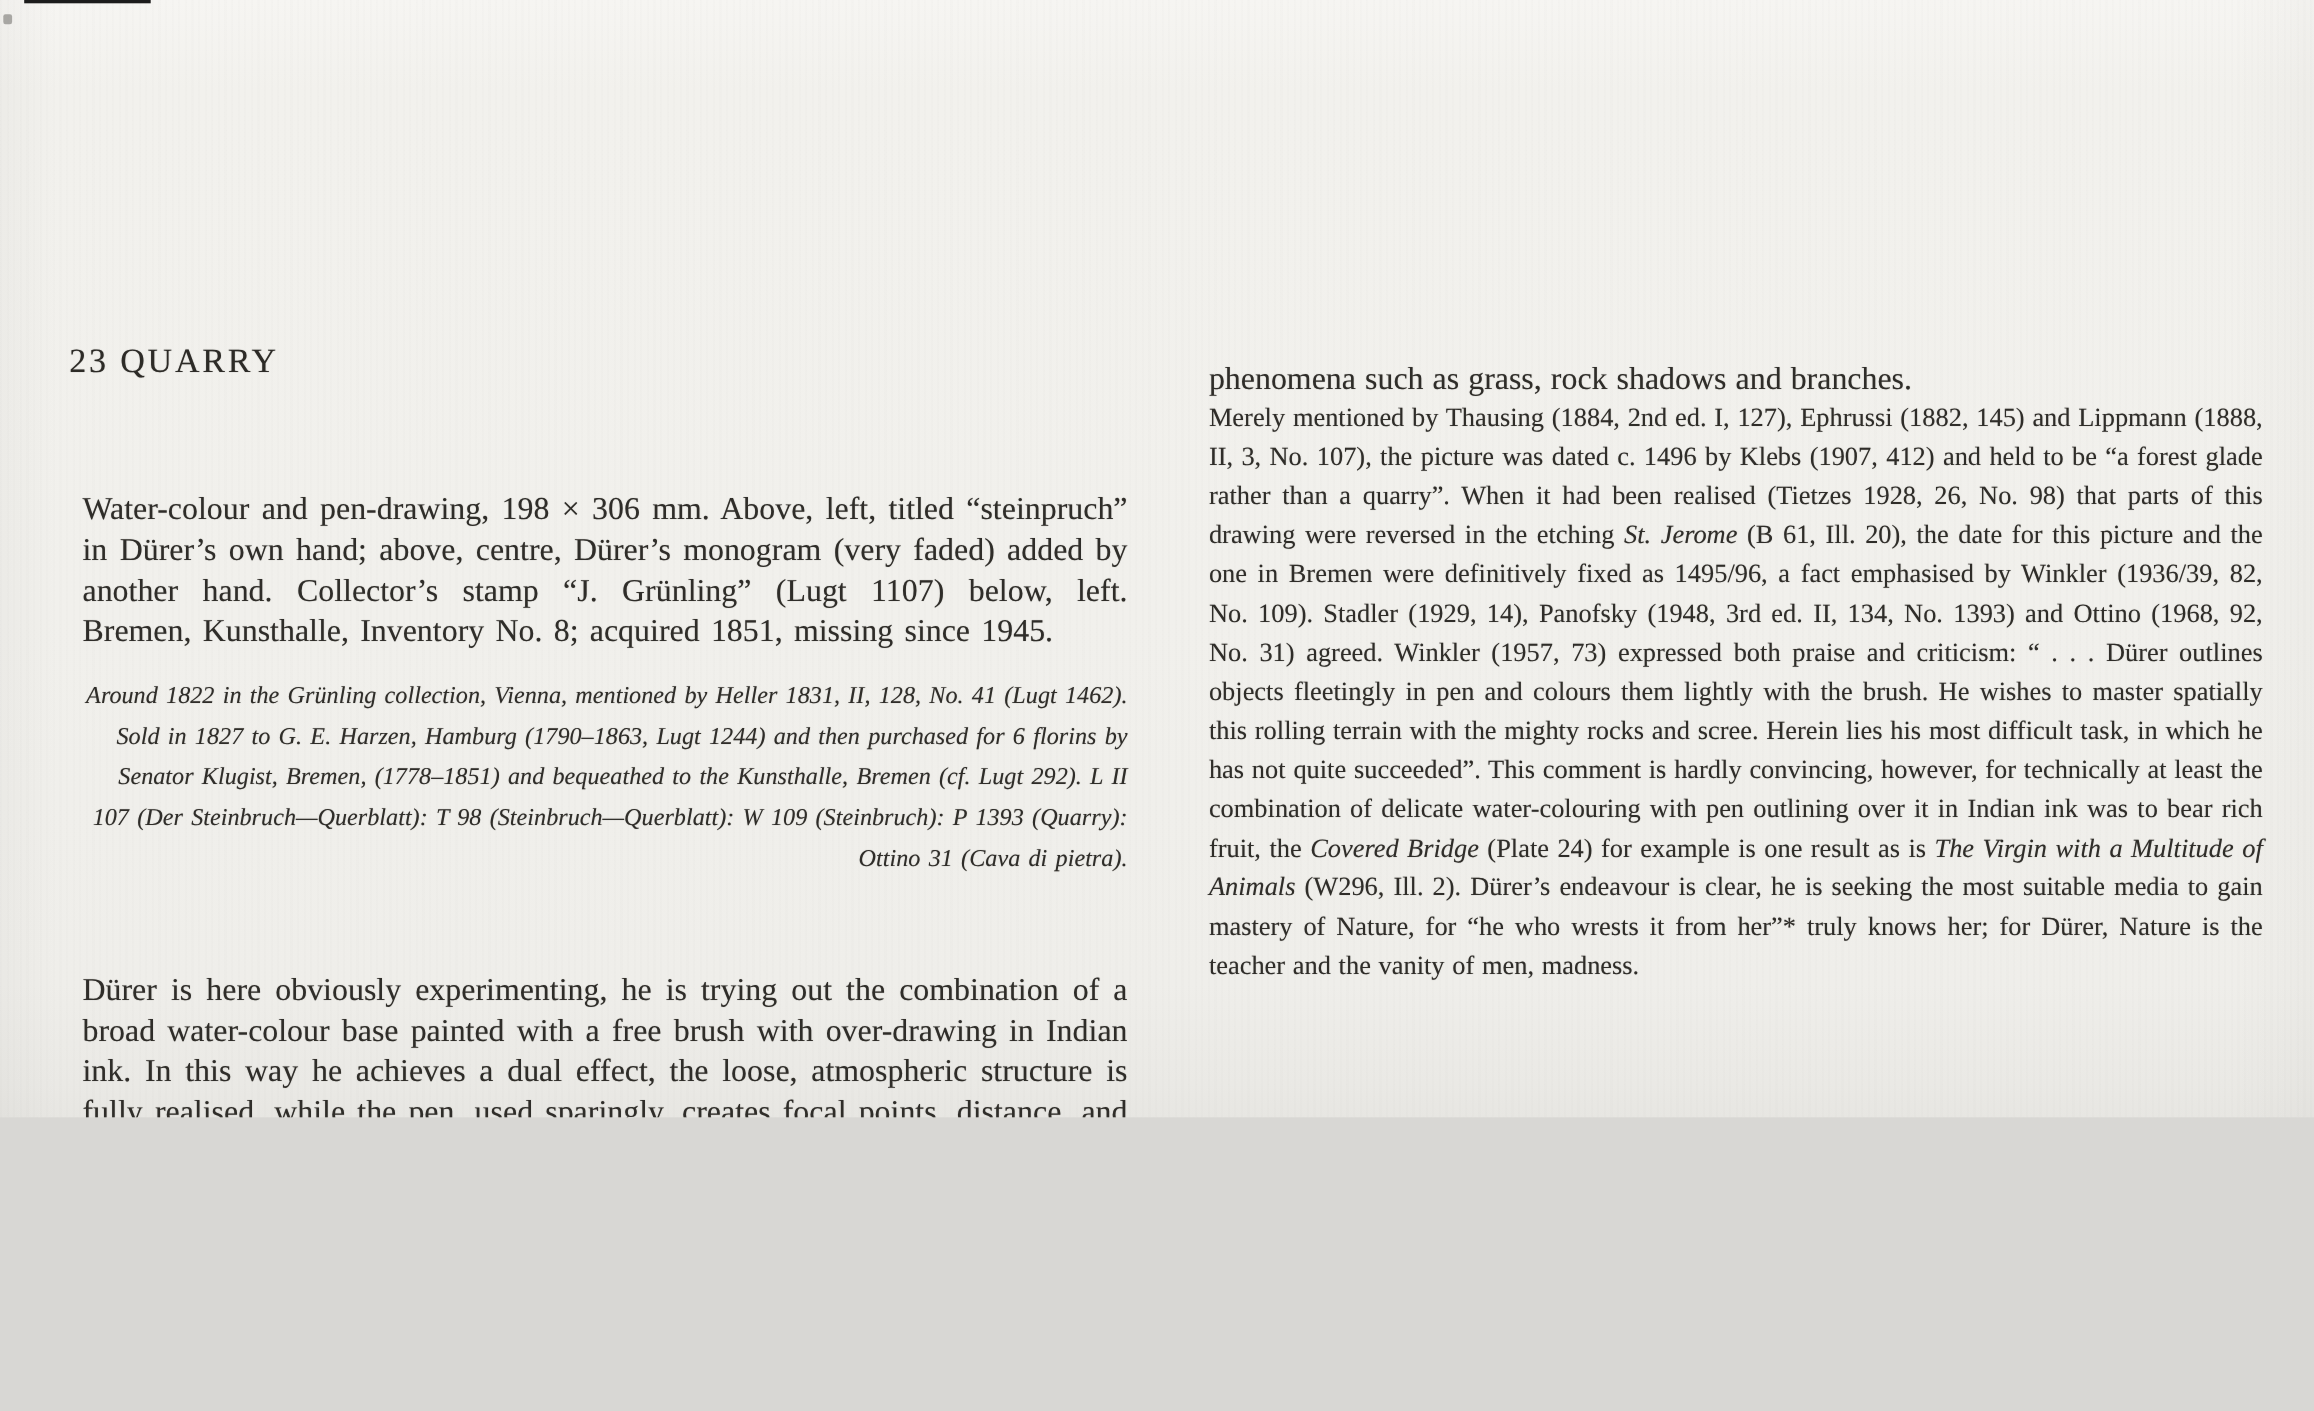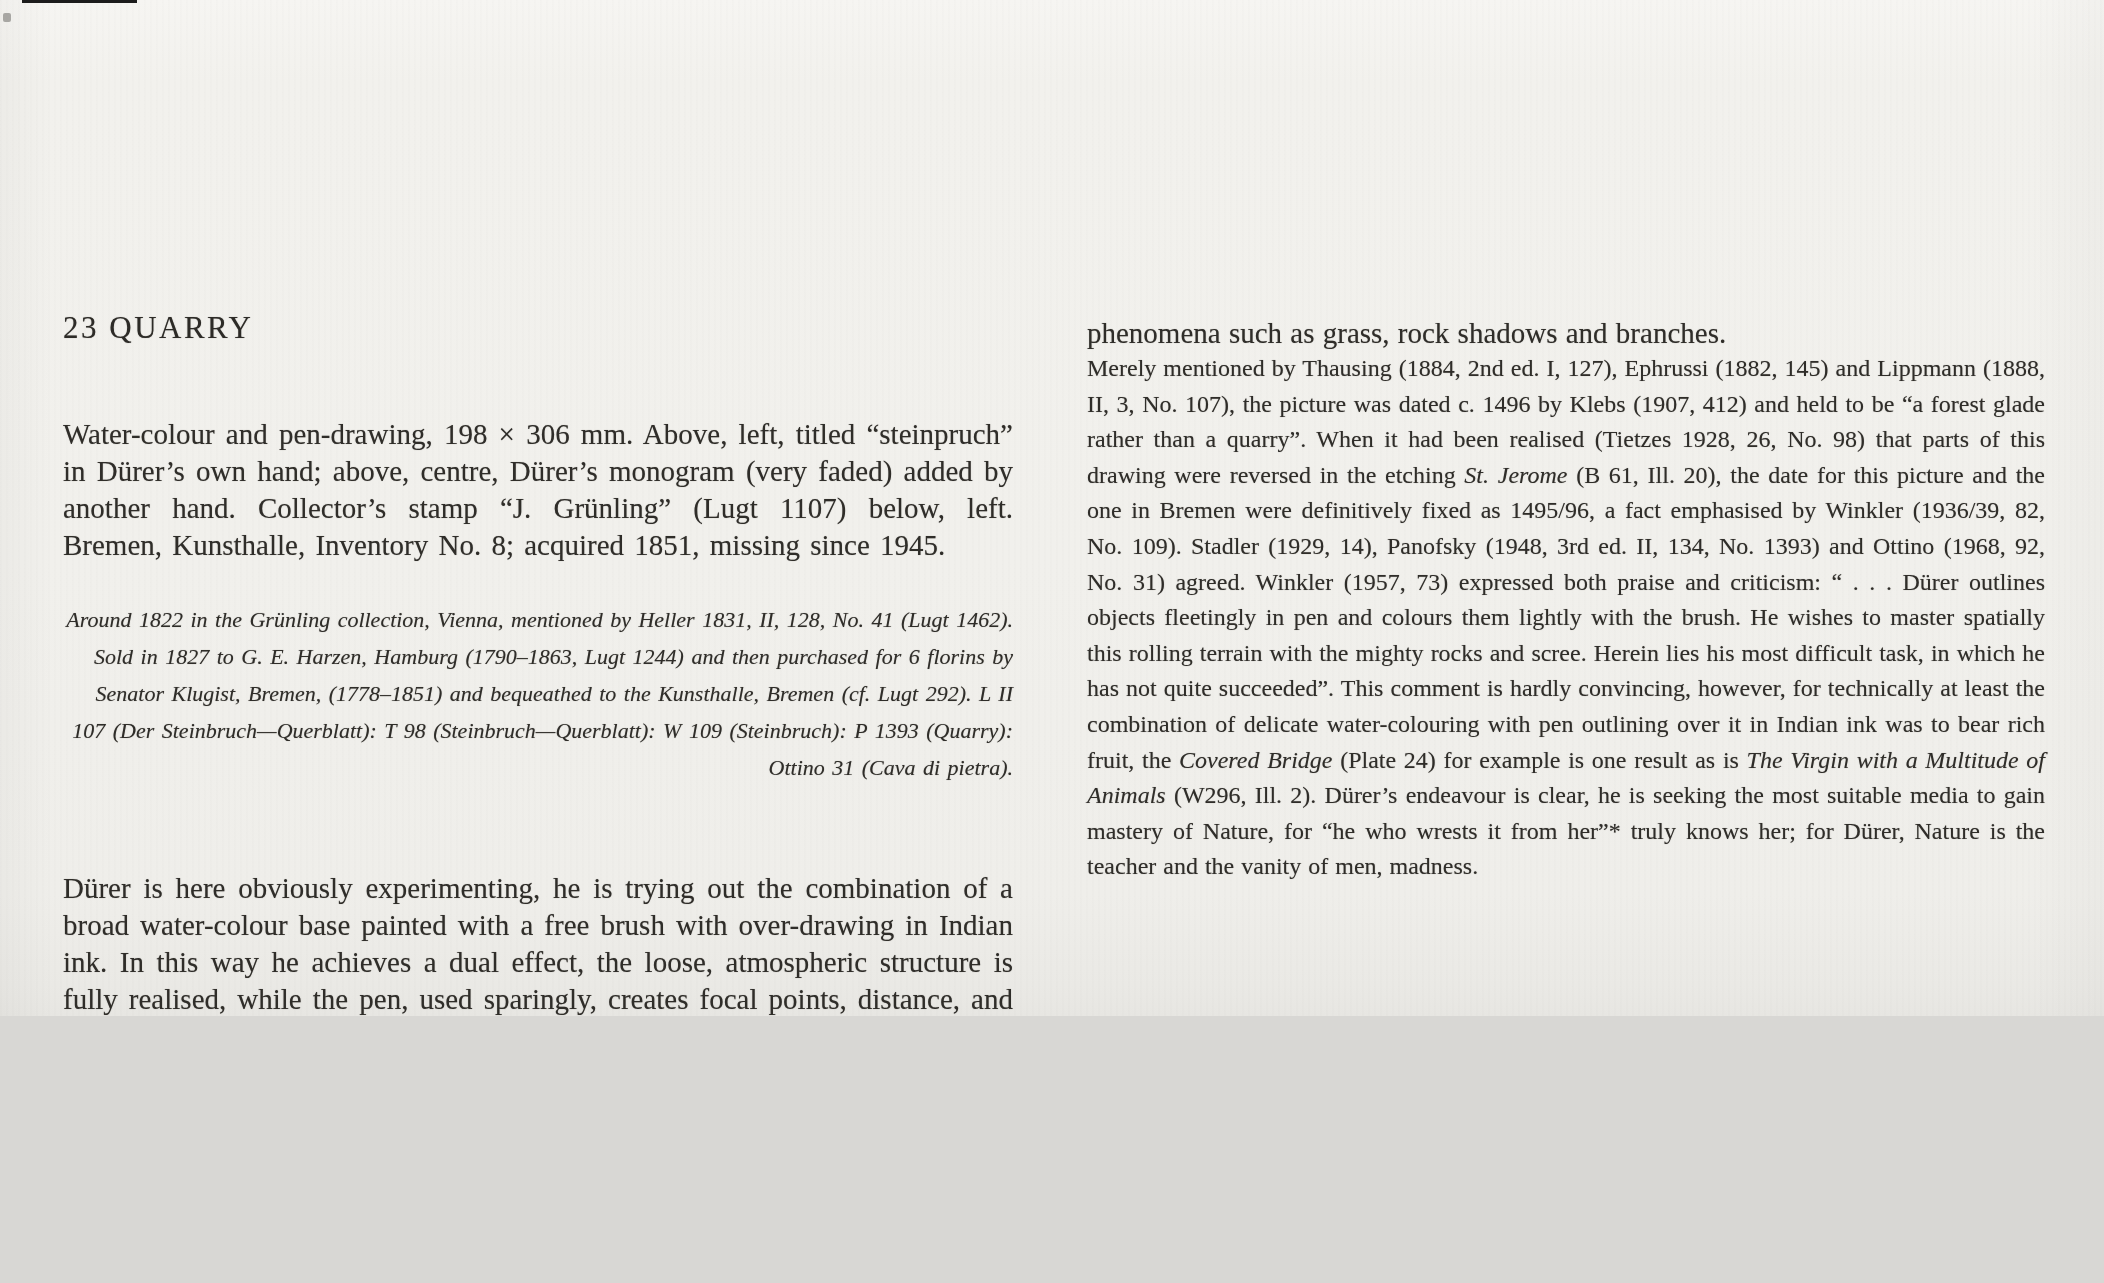--- a/index.html
+++ b/index.html
@@ -70,33 +70,33 @@
     font-weight: normal;
     letter-spacing: 2.5px;
     color: #2d2b27;
     text-shadow: 0 0 1px rgba(52,50,46,0.45);
   }
 
   p.para {
     position: absolute;
     left: 0;
     width: 100%;
-    margin: 0;
+    margin: 12px;
     text-align: justify;
     font-size: 29px;
     line-height: 37px;
     color: #2f2d29;
     text-shadow: 0 0 1px rgba(52,50,46,0.4);
     word-spacing: 1px;
   }
   .seg.italic, p.italic { font-style: italic; text-align: right; }
   .seg.roman { font-style: normal; }
 
   
-  p[data-name="media-provenance-paragraph"]      { top: 106px; word-spacing: 3px; }
+  p[data-name="media-provenance-paragraph"]      { top: 123px; word-spacing: 3px; }
   p[data-name="provenance-literature-paragraph"] { top: 291px; font-size: 22px; word-spacing: 2px; }
   p[data-name="commentary-paragraph"]            { top: 560px; word-spacing: 2px; }
 
   
   p[data-name="continuation-paragraph"] { top: 0; }
   p[data-name="discussion-paragraph"]   { top: 36px; line-height: 35.6px; font-size: 24px; }
   p[data-name="footnote-paragraph"]     { top: 722px; font-size: 27.5px; text-align: left; }
 </style>
 </head>
 <body>

